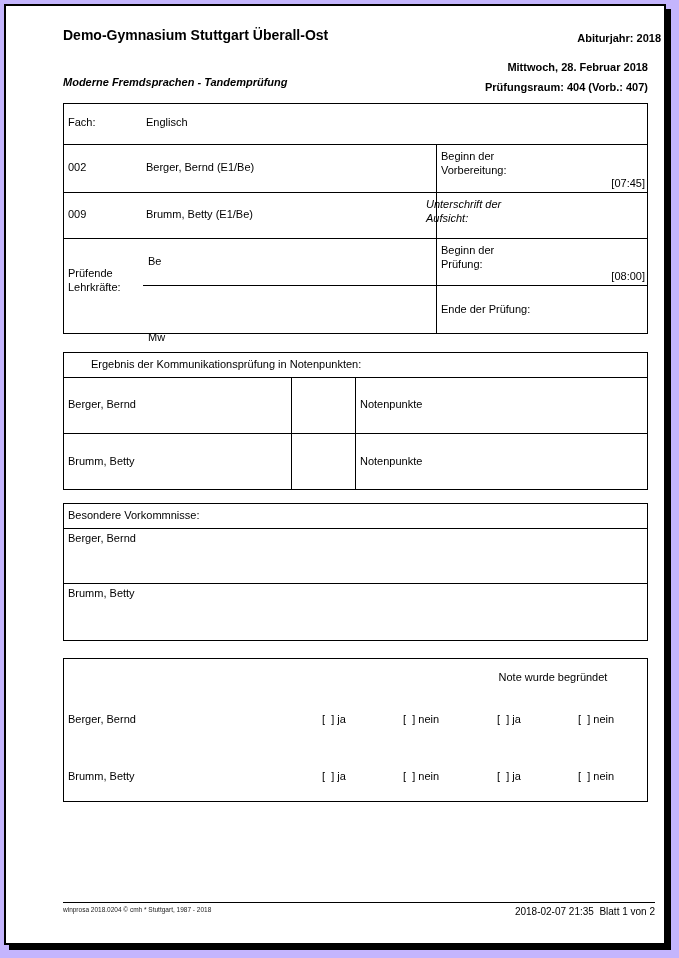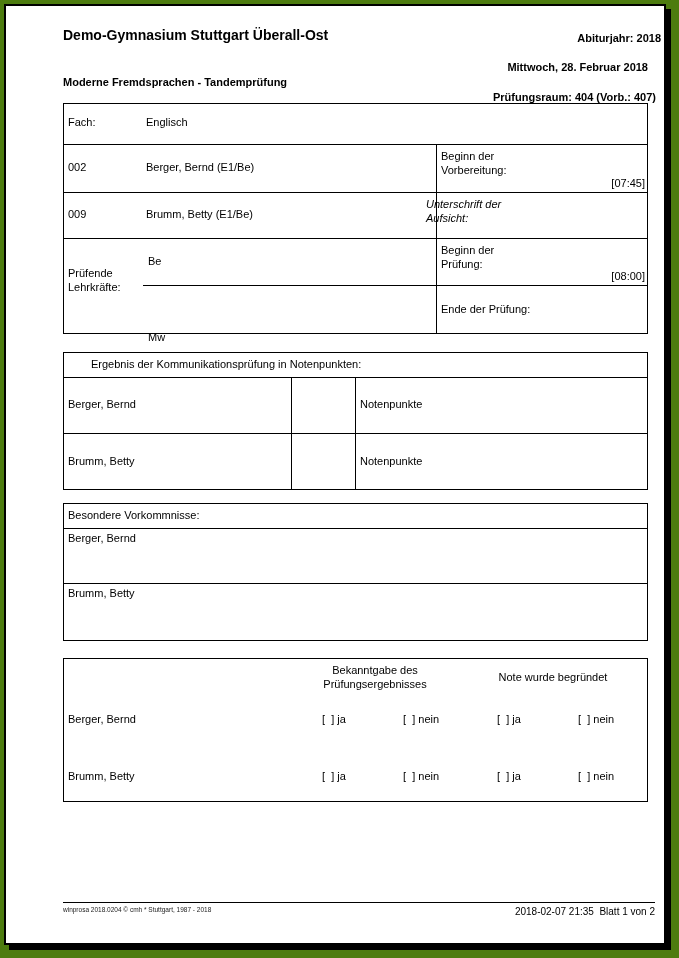--- a/index.html
+++ b/index.html
@@ -1,17 +1,17 @@
 <!DOCTYPE html>
 <html><head>
 <meta charset="utf-8">
 <style>
   html,body { margin:0; padding:0; background:#ffffff; }
   .canvas {
-    position:relative; width:679px; height:958px; background:#4d7c0f;
+    position:relative; width:679px; height:958px; background:#c4b5fd;
     font-family:"Liberation Sans", sans-serif; color:#000; overflow:hidden;
   }
   .page {
     position:absolute; left:4px; top:4px; width:662px; height:941px;
     border:2px solid #000; box-shadow:5px 5px 0 0 #000; background:#fff;
     box-sizing:border-box;
   }
   .t  { position:absolute; font-size:11px; line-height:13px; white-space:nowrap; }
   .b  { font-weight:bold; }
   .pre{ white-space:pre; }
@@ -27,23 +27,23 @@
 </style>
 </head>
 <body>
 
 <div class="canvas">
   <div class="page"></div>
 
   <div class="t b title" style="left:63px; top:29px;">Demo-Gymnasium Stuttgart Überall-Ost</div>
   <div class="t b r" style="right:18px; top:32px;">Abiturjahr: 2018</div>
 
-  <div class="t b" style="left:63px; top:76px;">Moderne Fremdsprachen - Tandemprüfung</div>
+  <div class="t b" style="left:63px; top:76px;font-style:italic;">Moderne Fremdsprachen - Tandemprüfung</div>
   <div class="t b r" style="right:31px; top:61px;">Mittwoch, 28. Februar 2018</div>
-  <div class="t b r" style="right:23px; top:81px;margin-top:10px;">Prüfungsraum: 404 (Vorb.: 407)</div>
+  <div class="t b r" style="right:31px; top:81px;">Prüfungsraum: 404 (Vorb.: 407)</div>
 
   <div class="box" style="left:63px; top:103px; width:585px; height:231px;"></div>
   <div class="hline" style="left:63px;  top:144px; width:585px;"></div>
   <div class="hline" style="left:63px;  top:192px; width:585px;"></div>
   <div class="hline" style="left:63px;  top:238px; width:585px;"></div>
   <div class="hline" style="left:143px; top:285px; width:505px;"></div>
   <div class="vline" style="left:436px; top:144px; height:190px;"></div>
 
   <div class="t" style="left:68px;  top:116px;">Fach:</div>
   <div class="t" style="left:146px; top:116px;">Englisch</div>
@@ -95,24 +95,20 @@
   <div class="box" style="left:63px; top:503px; width:585px; height:138px;"></div>
   <div class="hline" style="left:63px; top:528px; width:585px;"></div>
   <div class="hline" style="left:63px; top:583px; width:585px;"></div>
 
   <div class="t" style="left:68px; top:509px;">Besondere Vorkommnisse:</div>
   <div class="t" style="left:68px; top:532px;">Berger, Bernd</div>
   <div class="t" style="left:68px; top:587px;">Brumm, Betty</div>
 
   <div class="box" style="left:63px; top:658px; width:585px; height:144px;"></div>
 
-  <div class="t ctr two" style="left:305px; top:663px; width:140px; line-height:14px;">
-    <span>Bekanntgabe des</span>
-    <span>Prüfungsergebnisses</span>
-  </div>
   <div class="t ctr" style="left:473px; top:671px; width:160px;">Note wurde begründet</div>
 
   <div class="t" style="left:68px;  top:713px;">Berger, Bernd</div>
   <div class="t pre" style="left:322px; top:713px;">[  ] ja</div>
   <div class="t pre" style="left:403px; top:713px;">[  ] nein</div>
   <div class="t pre" style="left:497px; top:713px;">[  ] ja</div>
   <div class="t pre" style="left:578px; top:713px;">[  ] nein</div>
 
   <div class="t" style="left:68px;  top:770px;">Brumm, Betty</div>
   <div class="t pre" style="left:322px; top:770px;">[  ] ja</div>

